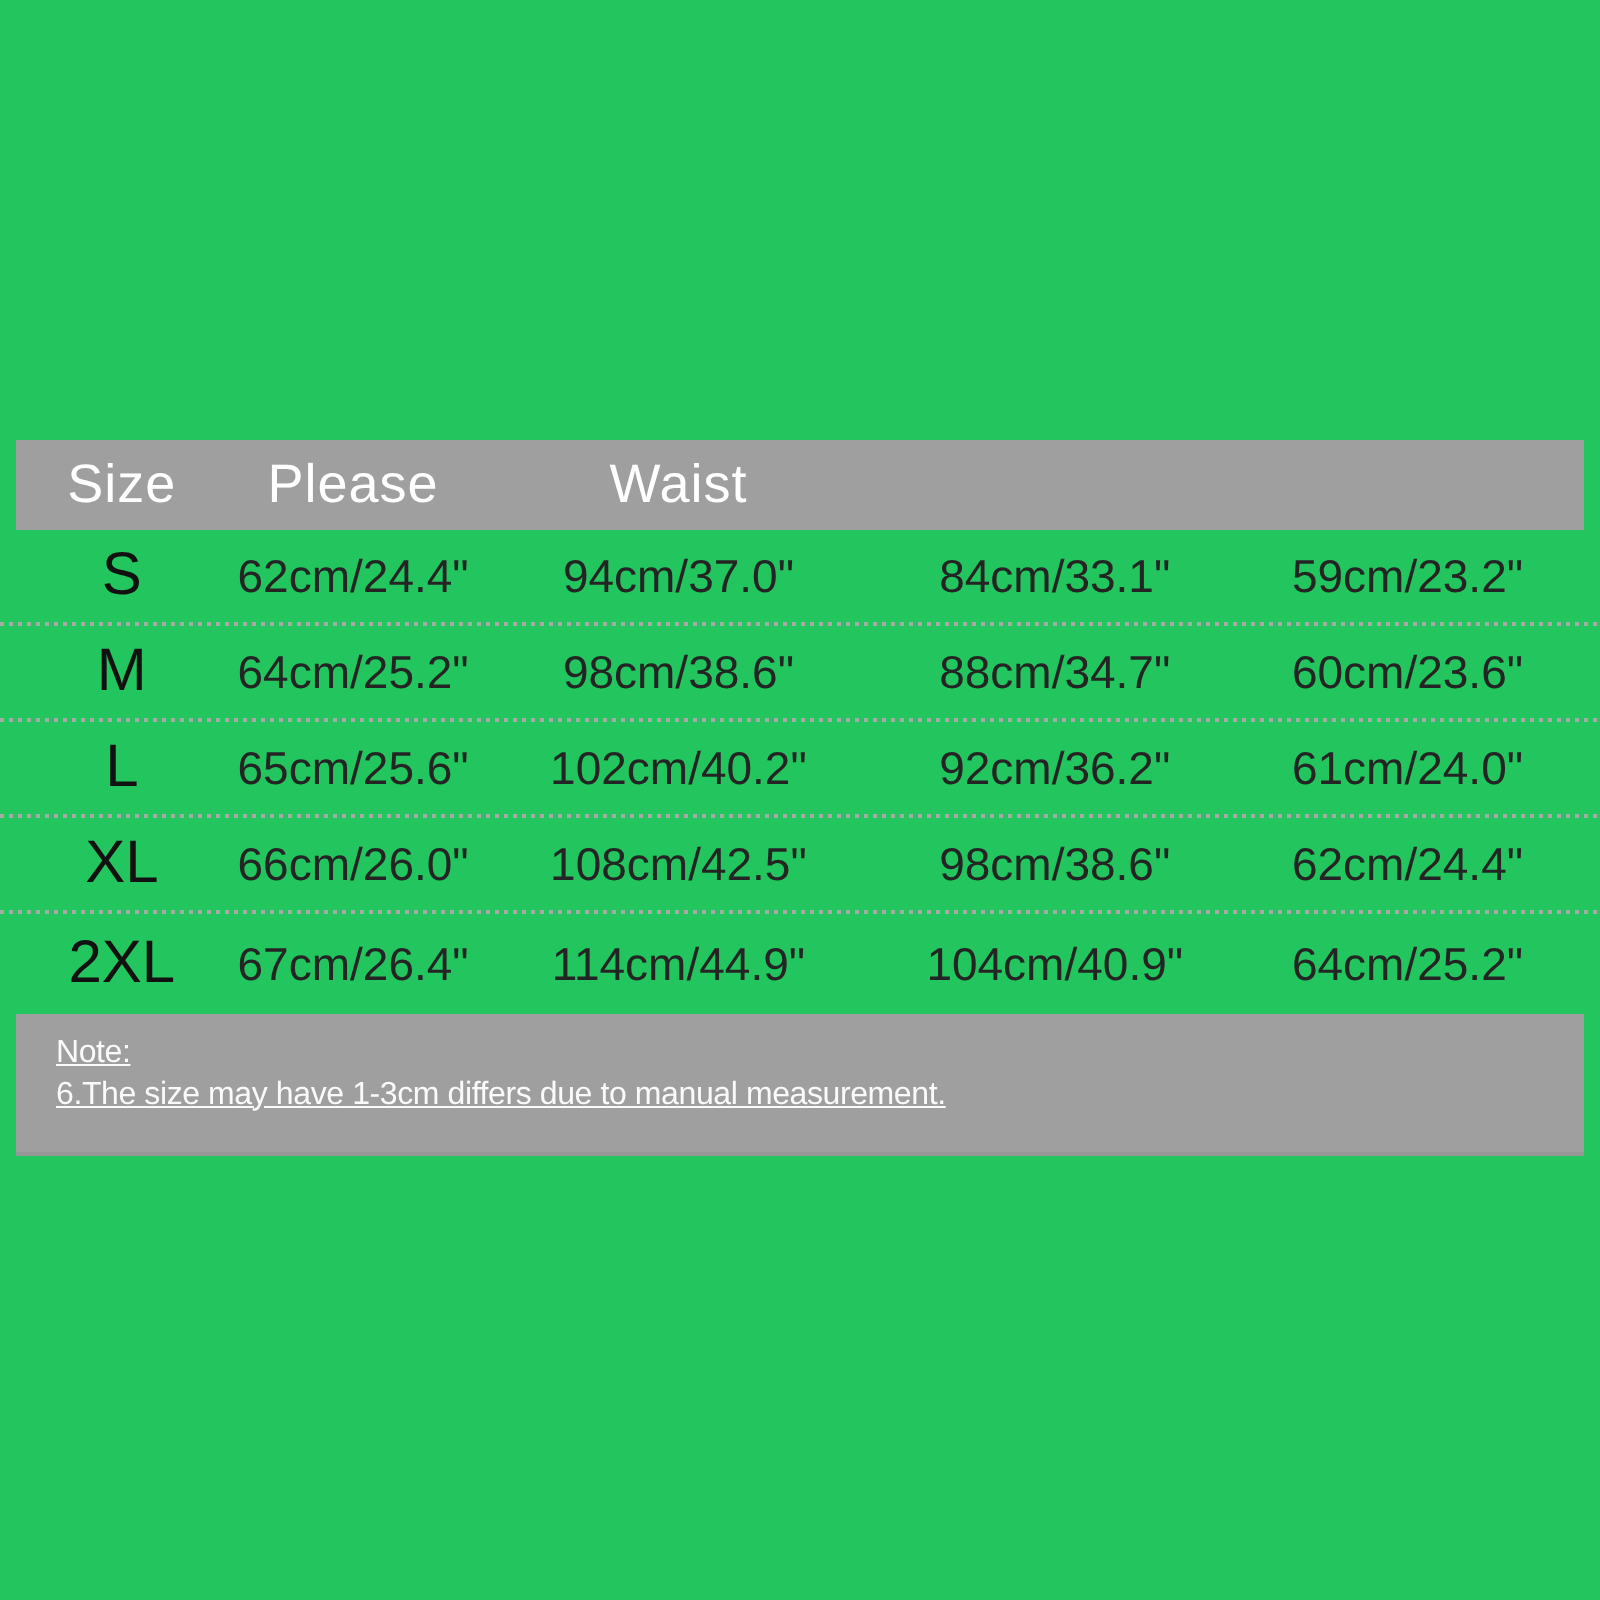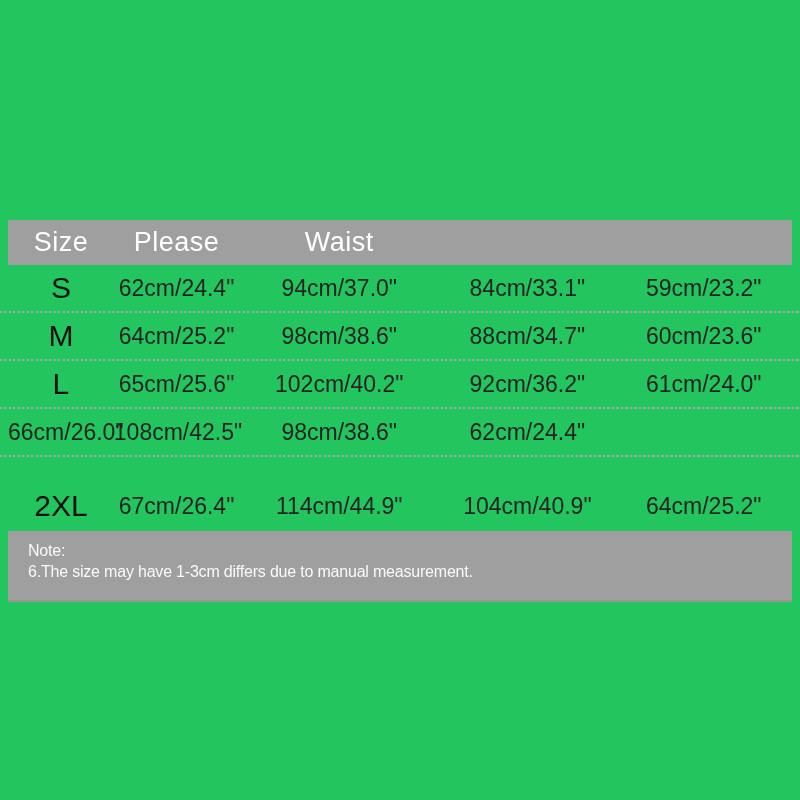--- a/index.html
+++ b/index.html
@@ -36,21 +36,20 @@
     color: #ffffff;
     font-size: 27px;
     letter-spacing: 0.5px;
   }
   .data-row {
     margin: 0 8px;
     height: 46px;
   }
   .data-row.last {
     height: 50px;
-    margin-top: 24px;
   }
   .cell {
     text-align: center;
     color: #242424;
     font-size: 23px;
     white-space: nowrap;
   }
   .cell.size-label {
     font-size: 30px;
     color: #111111;
@@ -69,20 +68,21 @@
     background: #9f9f9f;
     padding: 10px 20px 18px 20px;
     color: #fafafa;
     font-size: 16px;
     line-height: 20.5px;
     letter-spacing: -0.2px;
     border-bottom: 2px solid #969696;
   }
   .note-line {
     white-space: nowrap;
+    text-decoration: underline;
   }
 </style>
 </head>
 <body>
 
 <div class="page">
   <div class="size-chart">
 
     <div class="chart-header grid-row">
       <div class="hcell">Size</div>
@@ -111,20 +111,21 @@
     <div class="data-row grid-row">
       <div class="cell size-label">L</div>
       <div class="cell">65cm/25.6"</div>
       <div class="cell">102cm/40.2"</div>
       <div class="cell">92cm/36.2"</div>
       <div class="cell">61cm/24.0"</div>
     </div>
     <div class="divider"></div>
 
     <div class="data-row grid-row">
+      <div class="cell size-label">XL</div>
       <div class="cell">66cm/26.0"</div>
       <div class="cell">108cm/42.5"</div>
       <div class="cell">98cm/38.6"</div>
       <div class="cell">62cm/24.4"</div>
     </div>
     <div class="divider"></div>
 
     <div class="data-row grid-row last">
       <div class="cell size-label">2XL</div>
       <div class="cell">67cm/26.4"</div>

